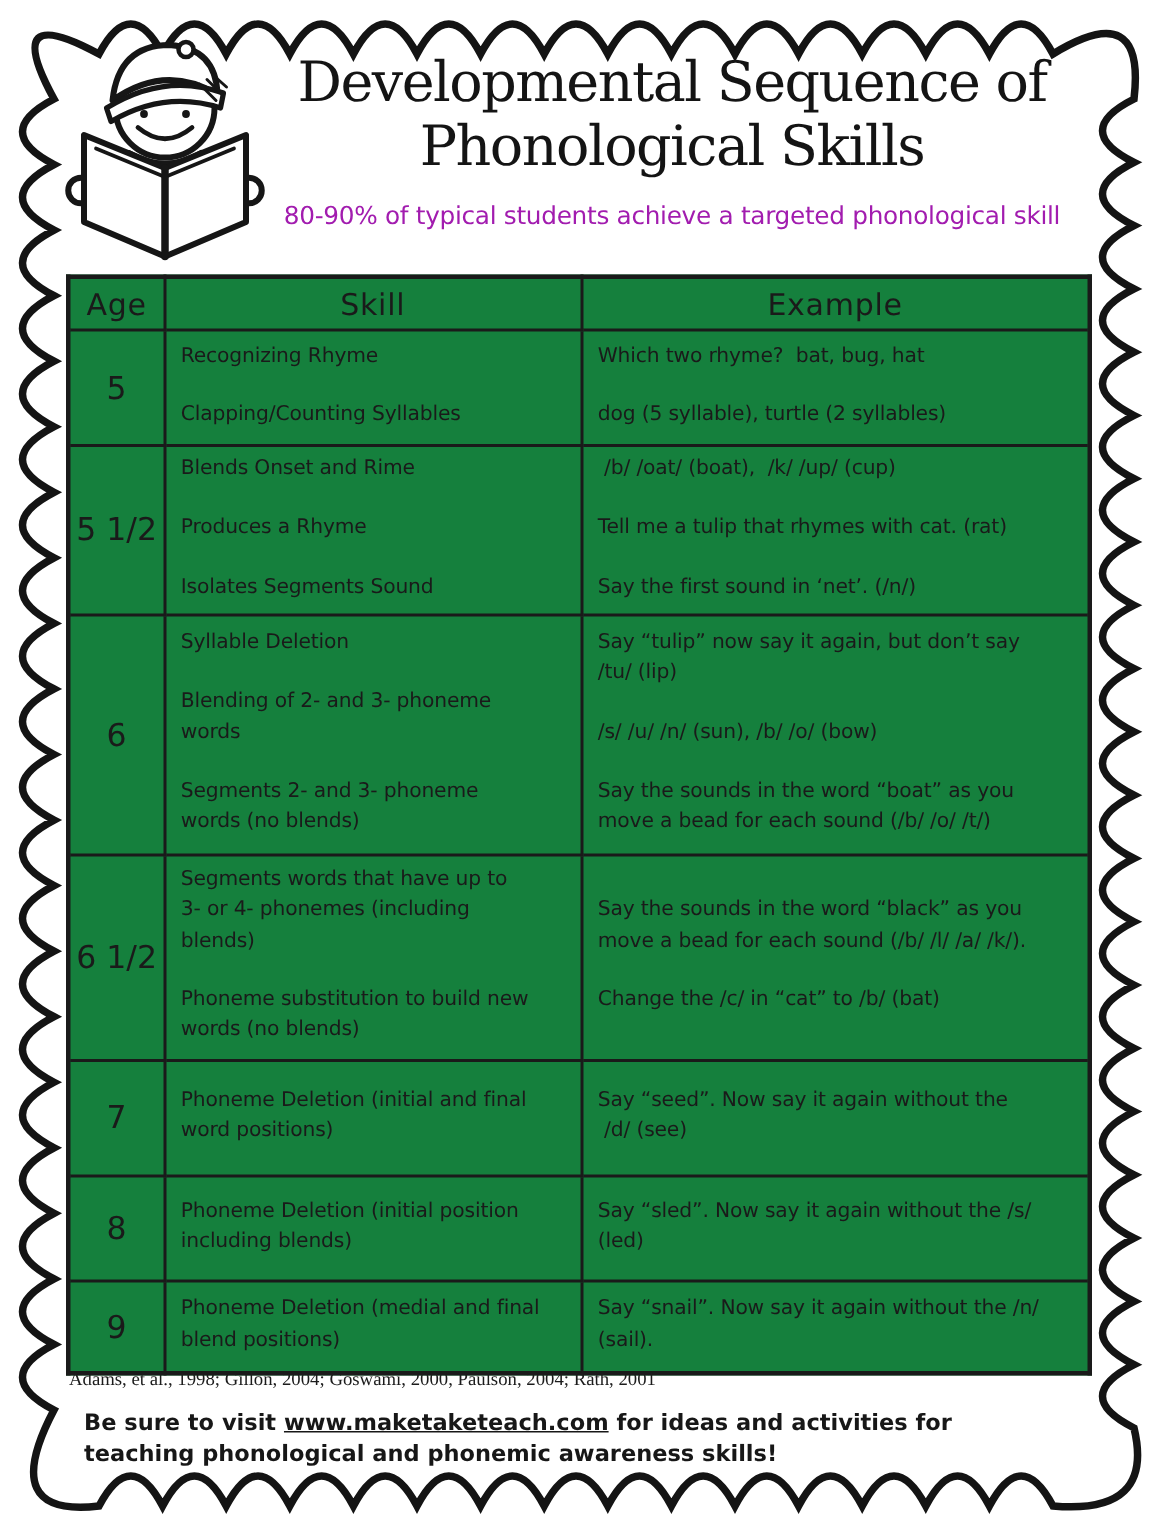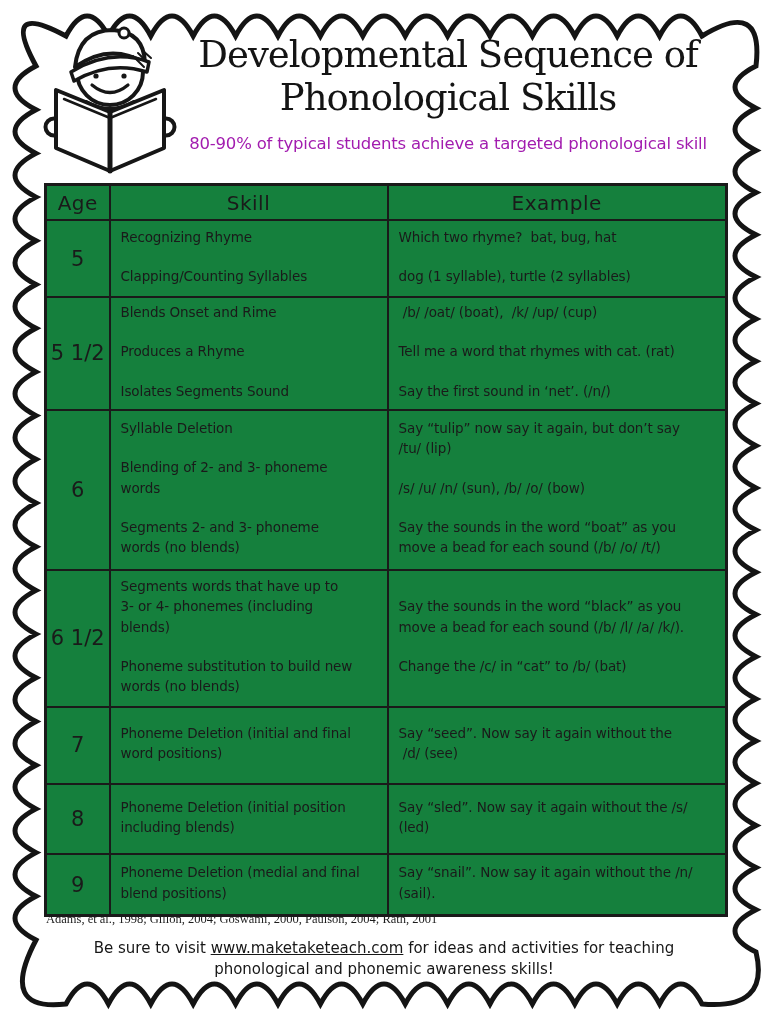--- a/index.html
+++ b/index.html
@@ -26,22 +26,22 @@
   tbody tr:nth-child(1){height:77px}
   tbody tr:nth-child(2){height:106px}
   tbody tr:nth-child(3){height:160px}
   tbody tr:nth-child(4){height:137px}
   tbody tr:nth-child(5){height:77px}
   tbody tr:nth-child(6){height:70px}
   tbody tr:nth-child(7){height:62px}
 
   .citation{position:absolute;left:46px;top:912px;margin:0;
             font-family:Liberation Serif, serif;font-size:12.5px;color:#1c1c1c;}
-  .note{position:absolute;left:56px;right:56px;top:938px;margin:0;text-align:center;
-        font-size:15px;line-height:1.4;color:#171717;}
+  .note{position:absolute;left:56px;right:56px;top:938px;margin:0;text-align:left;
+        font-size:15px;line-height:1.4;color:#171717;font-weight:bold;}
   .note a{color:#171717;text-decoration:underline;cursor:pointer;}
 </style>
 </head>
 <body>
 
 <div class="page">
 
   <svg class="border-svg" viewBox="0 0 768 1024">
     <path id="border-path" d="M36 66Q0 0 66 36Q87.2 -4.0 108.4 36.0Q129.6 -4.0 150.8 36.0Q172.0 -4.0 193.2 36.0Q214.4 -4.0 235.6 36.0Q256.8 -4.0 278.0 36.0Q299.2 -4.0 320.4 36.0Q341.6 -4.0 362.8 36.0Q384.0 -4.0 405.2 36.0Q426.4 -4.0 447.6 36.0Q468.8 -4.0 490.0 36.0Q511.2 -4.0 532.4 36.0Q553.6 -4.0 574.8 36.0Q596.0 -4.0 617.2 36.0Q638.4 -4.0 659.6 36.0Q680.8 -4.0 702.0 36.0Q764 -2 756 66Q714.0 87.1 756.0 108.2Q714.0 129.3 756.0 150.4Q714.0 171.5 756.0 192.6Q714.0 213.7 756.0 234.8Q714.0 255.9 756.0 277.0Q714.0 298.0 756.0 319.1Q714.0 340.2 756.0 361.3Q714.0 382.4 756.0 403.5Q714.0 424.6 756.0 445.7Q714.0 466.8 756.0 487.9Q714.0 509.0 756.0 530.1Q714.0 551.2 756.0 572.3Q714.0 593.4 756.0 614.5Q714.0 635.6 756.0 656.7Q714.0 677.8 756.0 698.9Q714.0 720.0 756.0 741.0Q714.0 762.1 756.0 783.2Q714.0 804.3 756.0 825.4Q714.0 846.5 756.0 867.6Q714.0 888.7 756.0 909.8Q714.0 930.9 756.0 952.0Q770 1010 702 1004Q680.8 964.0 659.6 1004.0Q638.4 964.0 617.2 1004.0Q596.0 964.0 574.8 1004.0Q553.6 964.0 532.4 1004.0Q511.2 964.0 490.0 1004.0Q468.8 964.0 447.6 1004.0Q426.4 964.0 405.2 1004.0Q384.0 964.0 362.8 1004.0Q341.6 964.0 320.4 1004.0Q299.2 964.0 278.0 1004.0Q256.8 964.0 235.6 1004.0Q214.4 964.0 193.2 1004.0Q172.0 964.0 150.8 1004.0Q129.6 964.0 108.4 1004.0Q87.2 964.0 66.0 1004.0Q-2 1012 36 940Q-6.0 918.1 36.0 896.3Q-6.0 874.5 36.0 852.6Q-6.0 830.8 36.0 808.9Q-6.0 787.0 36.0 765.2Q-6.0 743.4 36.0 721.5Q-6.0 699.6 36.0 677.8Q-6.0 656.0 36.0 634.1Q-6.0 612.3 36.0 590.4Q-6.0 568.5 36.0 546.7Q-6.0 524.9 36.0 503.0Q-6.0 481.1 36.0 459.3Q-6.0 437.4 36.0 415.6Q-6.0 393.8 36.0 371.9Q-6.0 350.0 36.0 328.2Q-6.0 306.4 36.0 284.5Q-6.0 262.6 36.0 240.8Q-6.0 219.0 36.0 197.1Q-6.0 175.3 36.0 153.4Q-6.0 131.5 36.0 109.7Q-6.0 87.9 36.0 66.0Z" fill="none" stroke="#141414" stroke-width="5" stroke-linecap="round"></path>
   </svg>
@@ -90,37 +90,37 @@
           <td class="age-cell">5</td>
           <td class="skill-cell">
             <div class="stack">
               <p>Recognizing Rhyme</p>
               <p>Clapping/Counting Syllables</p>
             </div>
           </td>
           <td class="example-cell">
             <div class="stack">
               <p>Which two rhyme?  bat, bug, hat</p>
-              <p>dog (1 syllable), turtle (2 syllables)</p>
+              <p>dog (5 syllable), turtle (2 syllables)</p>
             </div>
           </td>
         </tr>
         <tr>
           <td class="age-cell">5 1/2</td>
           <td class="skill-cell">
             <div class="stack">
               <p>Blends Onset and Rime</p>
               <p>Produces a Rhyme</p>
               <p>Isolates Segments Sound</p>
             </div>
           </td>
           <td class="example-cell">
             <div class="stack">
               <p> /b/ /oat/ (boat),  /k/ /up/ (cup)</p>
-              <p>Tell me a word that rhymes with cat. (rat)</p>
+              <p>Tell me a tulip that rhymes with cat. (rat)</p>
               <p>Say the first sound in ‘net’. (/n/)</p>
             </div>
           </td>
         </tr>
         <tr>
           <td class="age-cell">6</td>
           <td class="skill-cell">
             <div class="stack">
               <p>Syllable Deletion</p>
               <p>Blending of 2- and 3- phoneme

